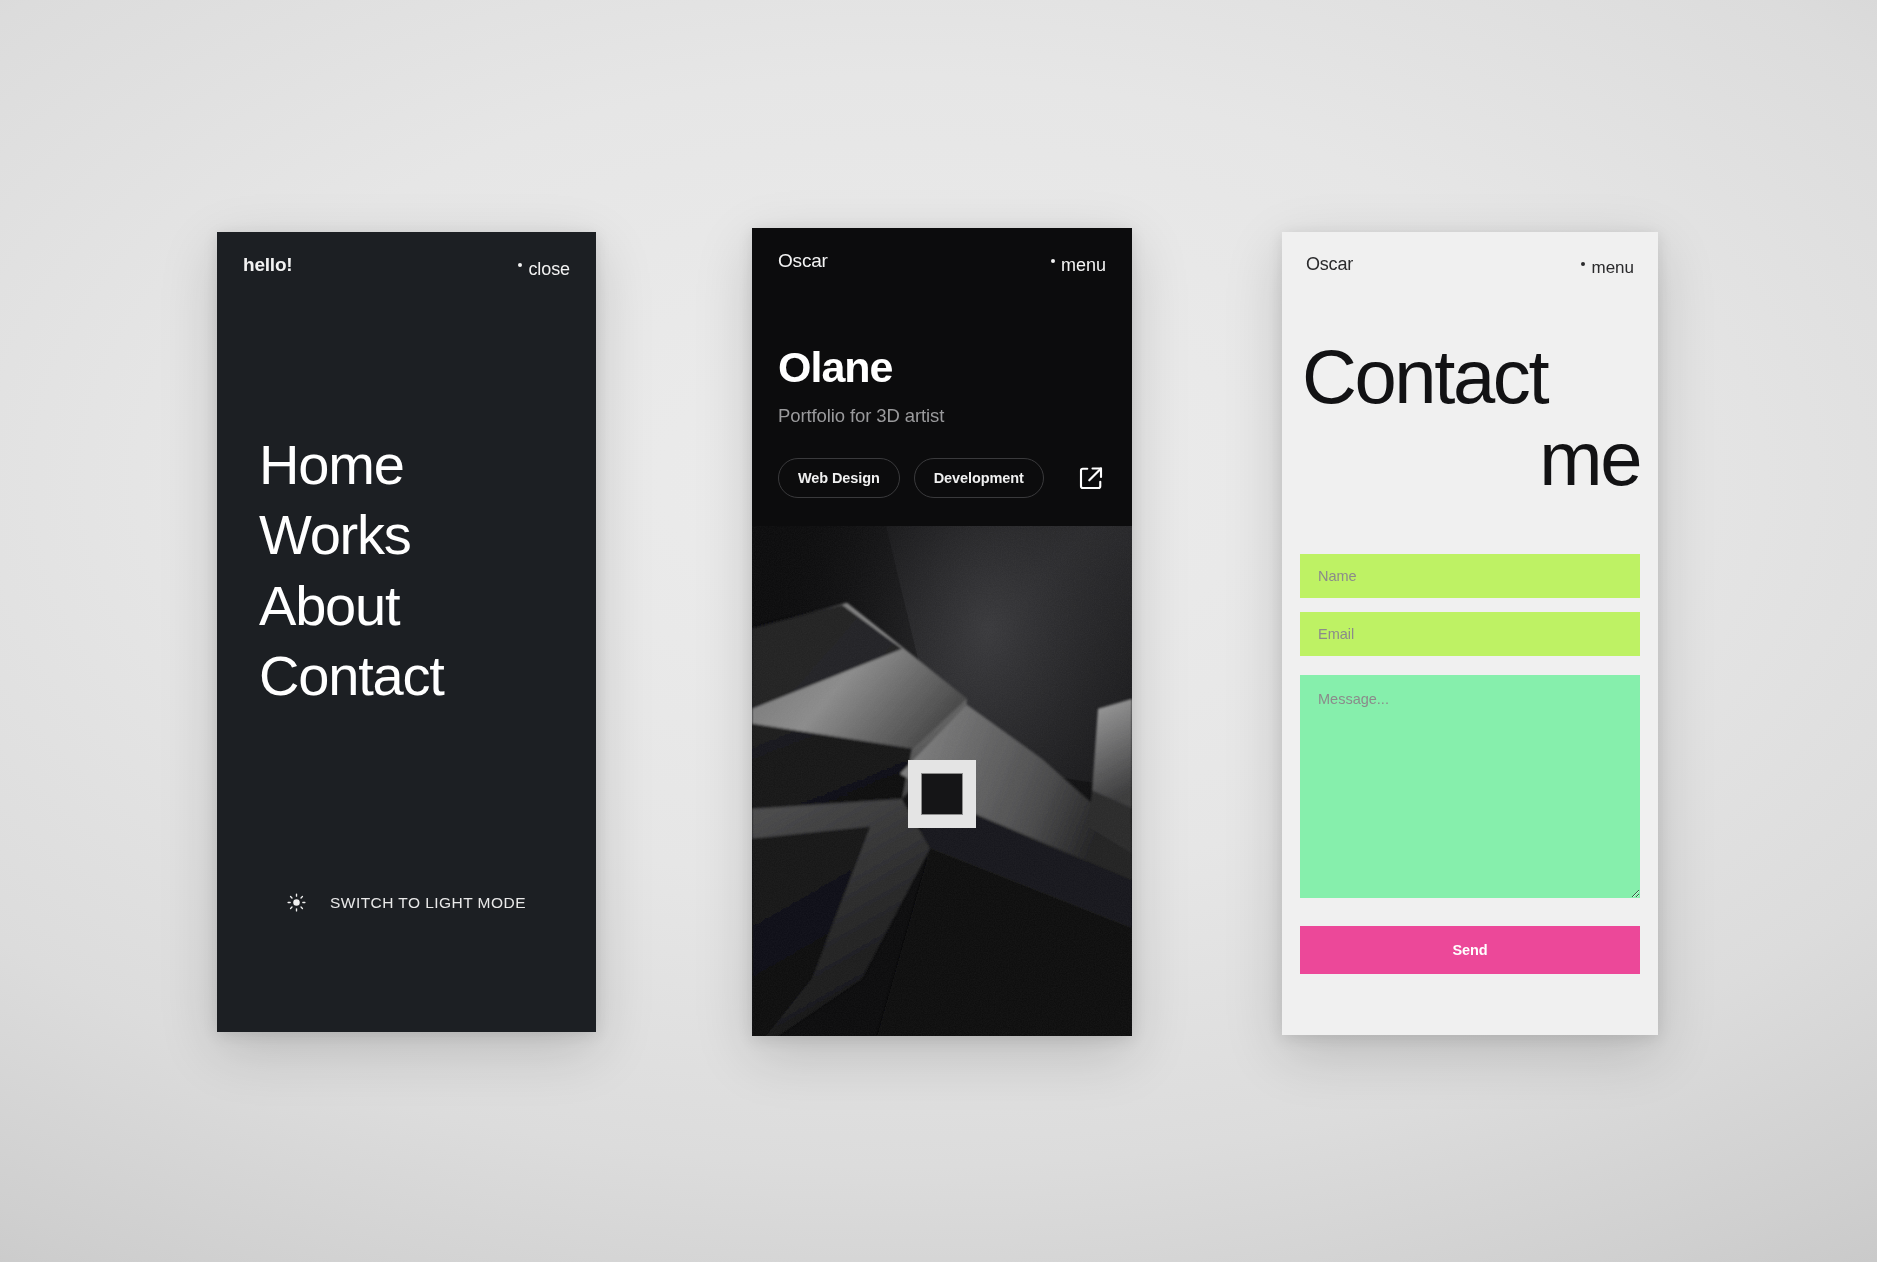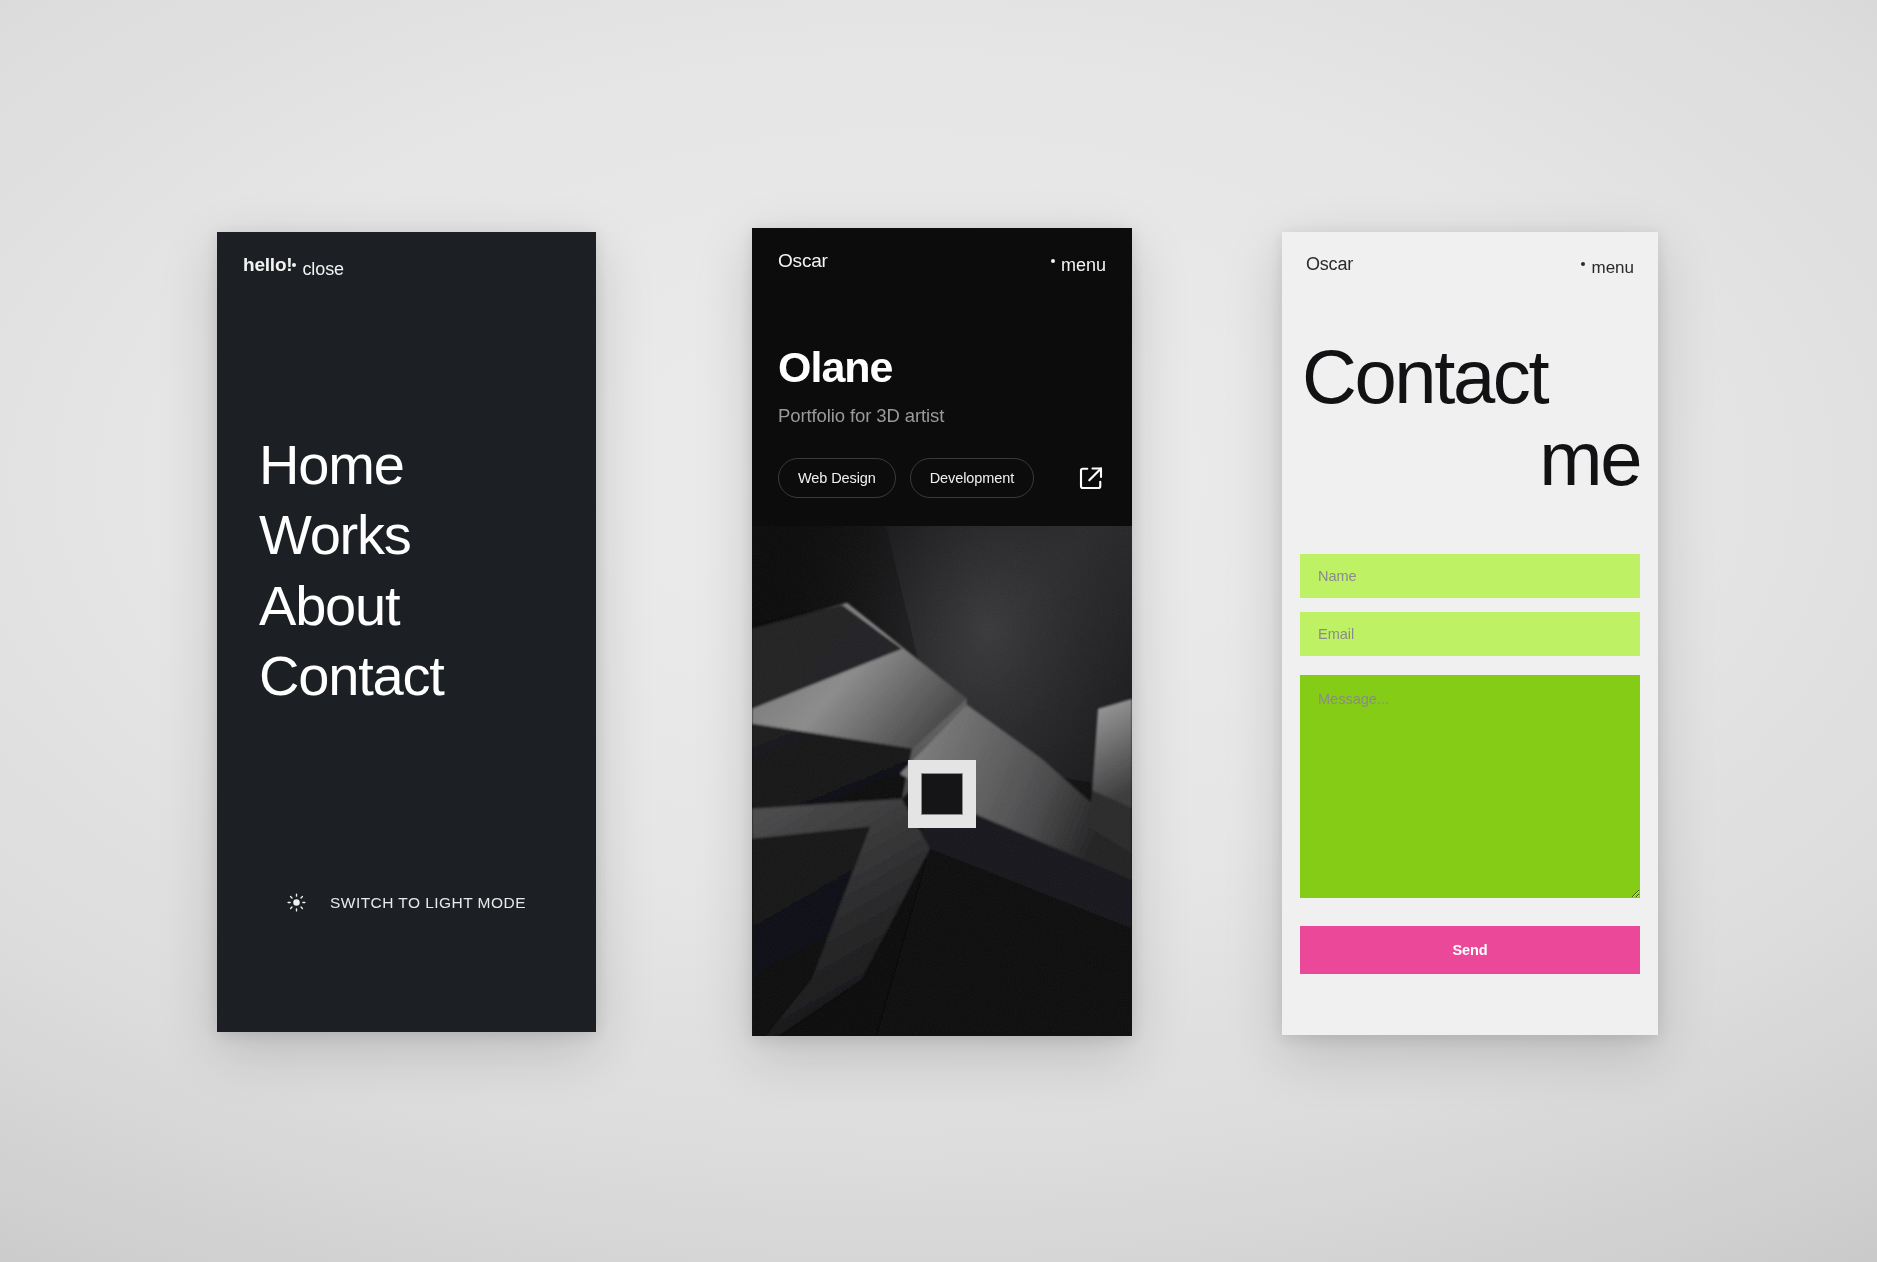--- a/index.html
+++ b/index.html
@@ -36,20 +36,21 @@
     width: 379px;
     height: 800px;
     background: #1c1f23;
     display: flex;
     flex-direction: column;
   }
 
   .s1-topbar {
     display: flex;
     align-items: baseline;
+    justify-content: space-between;
     padding: 22px 26px 0 26px;
   }
   .s1-hello {
     color: #f2f2f2;
     font-size: 19px;
     font-weight: 700;
     letter-spacing: -0.2px;
   }
   .s1-close {
     color: #f2f2f2;
@@ -151,21 +152,21 @@
     align-items: center;
     padding: 0 26px;
     margin-top: 31px;
     gap: 14px;
   }
   .s2-pill {
     border: 1px solid #3a3a3c;
     border-radius: 999px;
     color: #f0f0f0;
     font-size: 14.5px;
-    font-weight: 400;
+    font-weight: 700;
     letter-spacing: -0.1px;
     padding: 11px 19px;
     white-space: nowrap;
   }
   .s2-extlink {
     margin-left: auto;
     width: 30px; height: 30px;
     display: block;
   }
 
@@ -264,21 +265,21 @@
     font-size: 14.5px;
     color: #5e5e5e;
     padding: 0 18px;
     height: 44px;
     border-radius: 0;
   }
   .s3-input::placeholder { color: #8b8b8b; opacity: 1; }
 
   .s3-textarea {
     width: 100%;
-    background: #84cc16;
+    background: #86efac;
     border: none;
     outline: none;
     font-family: "Liberation Sans", sans-serif;
     font-size: 14.5px;
     color: #5e5e5e;
     padding: 16px 18px;
     height: 223px;
     resize: vertical;
     display: block;
     margin-top: 5px;

